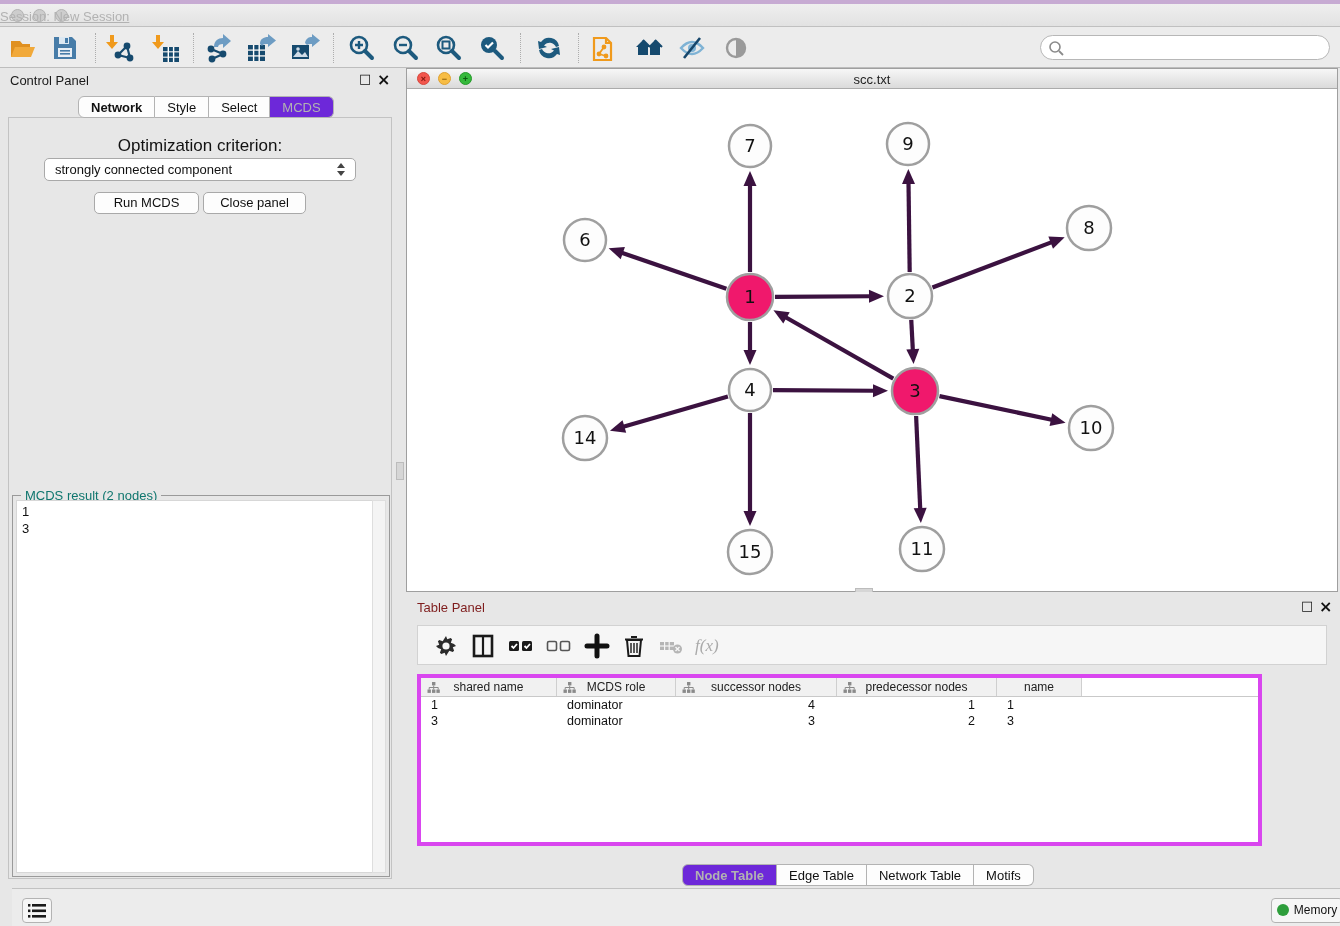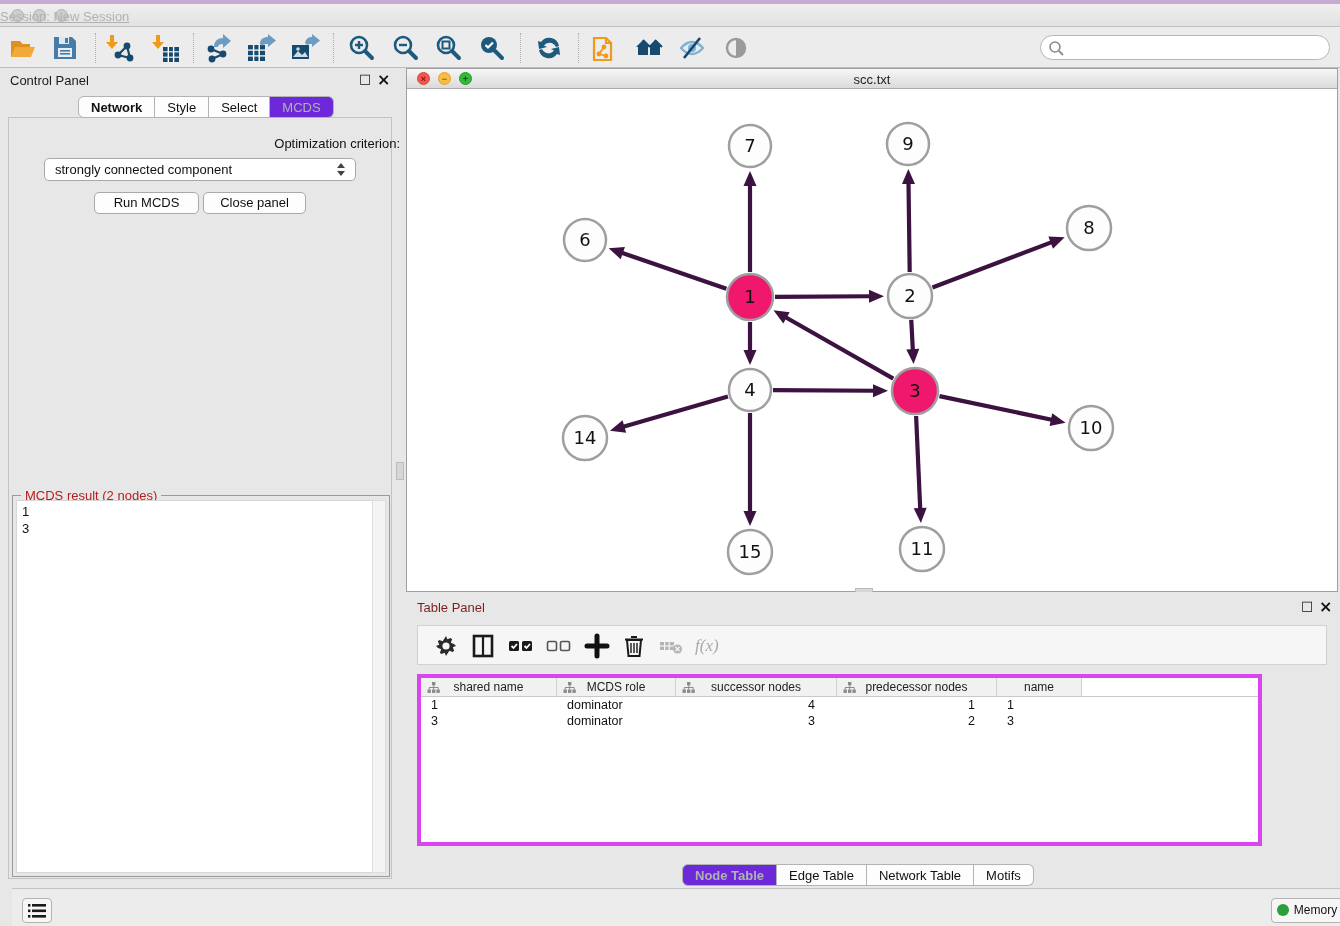--- a/index.html
+++ b/index.html
@@ -26,30 +26,30 @@
   #control-panel { left:0; top:68px; width:400px; height:820px; background:#e7e7e7; }
   #cp-title { left:10px; top:5px; font-size:13px; color:#1a1a1a; }
   .panel-btn { font-family:"DejaVu Sans", sans-serif; font-size:13px; color:#111; font-weight:bold; cursor:pointer; }
   #cp-body { left:8px; top:49px; width:384px; height:762px; background:#e7e7e7; border:1px solid #c3c3c3; }
   .tabbar { display:flex; }
   #cp-tabs { left:78px; top:28px; height:22px; z-index:3; }
   .tab { border:1px solid #b3b3b3; border-left:none; background:#fdfdfd; font-size:13px; color:#111; padding:3px 12px 0 12px; text-align:center; cursor:pointer; height:22px; }
   .tab:first-child { border-left:1px solid #b3b3b3; border-radius:6px 0 0 6px;font-weight:bold; }
   .tab:last-child { border-radius:0 6px 6px 0; }
   .tab.active { background:#6d28d9; color:#b2b2b2; }
-  #opt-label { left:0; top:68px; width:400px; text-align:right; font-size:13px; color:#111; }
+  #opt-label { left:0; top:68px; width:400px; text-align:center; font-size:17px; color:#111; }
   #criterion-select { left:44px; top:90px; width:312px; height:23px; background:#fff; border:1px solid #a9a9a9; border-radius:5px; font-size:13px; color:#111; line-height:21px; padding-left:10px; cursor:pointer; }
   #criterion-stepper { right:8px; top:4px; width:10px; height:15px; }
   .step-up { width:0; height:0; border-left:4px solid transparent; border-right:4px solid transparent; border-bottom:5px solid #444; margin-bottom:3px; }
   .step-down { width:0; height:0; border-left:4px solid transparent; border-right:4px solid transparent; border-top:5px solid #444; }
   .cp-button { top:124px; height:22px; background:#fdfdfd; border:1px solid #a9a9a9; border-radius:5px; font-size:13px; color:#111; text-align:center; line-height:20px; cursor:pointer; }
   #run-btn { left:94px; width:105px; }
   #close-btn { left:203px; width:103px; }
   #result-group { left:12px; top:427px; width:378px; height:382px; border:1px solid #9a9a9a; }
-  #result-legend { left:8px; top:-8px; background:#e7e7e7; padding:0 4px; font-size:13px; color:#b91c1c; }
+  #result-legend { left:8px; top:-8px; background:#e7e7e7; padding:0 4px; font-size:13px; color:#0f766e; }
   #result-area { left:3px; top:4px; width:357px; height:373px; background:#fff; border:1px solid #d7d7d7; font-size:13px; color:#111; line-height:17px; padding:2px 5px; white-space:pre; overflow:hidden; }
   #result-scrollbar { right:3px; top:4px; width:14px; height:373px; background:#f4f4f4; border:1px solid #dedede; }
 
   
   #network-window { left:406px; top:68px; width:932px; height:524px; background:#fff; border:1px solid #9f9f9f; }
   #nw-titlebar { left:0; top:0; width:930px; height:20px; background:linear-gradient(#f7f7f7,#dadada); border-bottom:1px solid #ababab; }
   .traffic { top:3px; width:13px; height:13px; border-radius:50%; text-align:center; line-height:12px; font-size:9px; font-weight:bold; cursor:pointer; }
   #tl-close { left:10px; background:#f2564d; border:1px solid #d6473d; color:#7e150d; }
   #tl-min  { left:31px; background:#f7bd45; border:1px solid #dfa131; color:#90610a; }
   #tl-max  { left:52px; background:#35b93b; border:1px solid #26992b; color:#0c5c10; }

